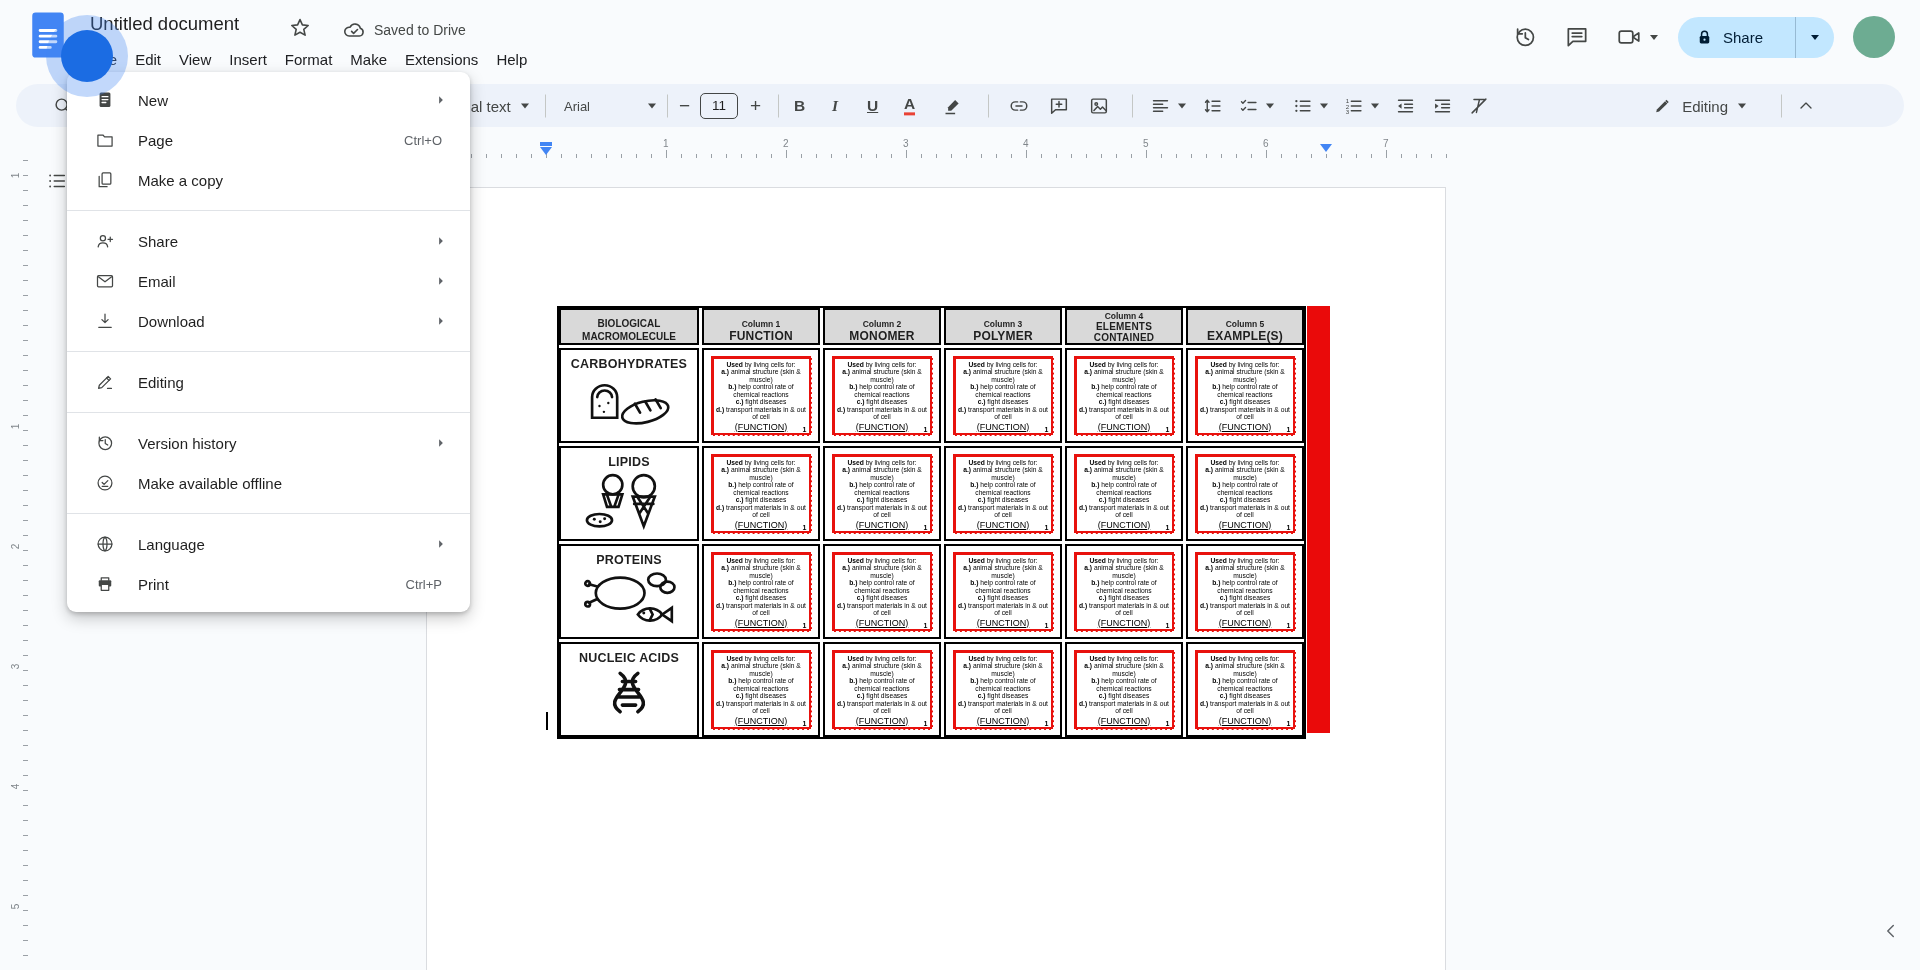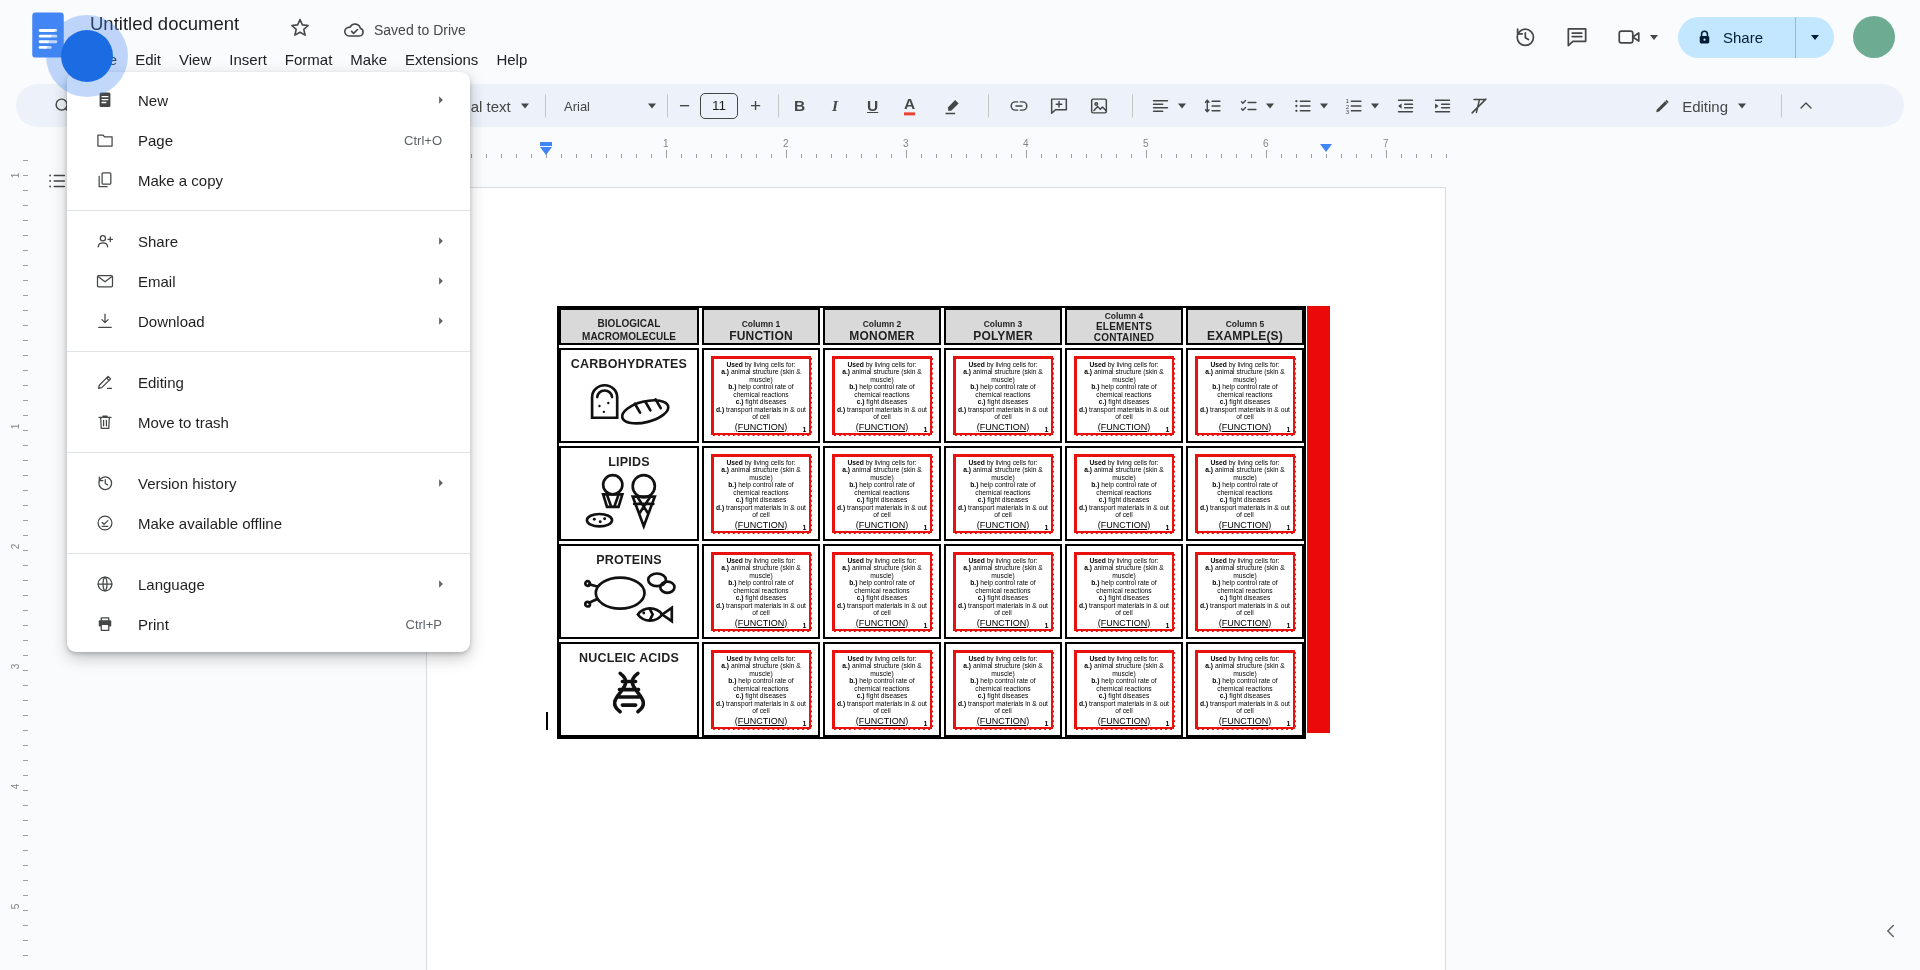--- a/index.html
+++ b/index.html
@@ -788,27 +788,20 @@
     </div>
     <div class="menu-divider"></div>
     <div class="menu-item">
       <svg class="mi-ic" width="20" height="20" viewBox="0 0 24 24">
         <path d="M4.3 19.7 l.9-3.8 L15.8 5.3 l2.9 2.9 L8.1 18.8 l-3.8.9 z"></path>
         <path d="M13.9 7.2 l2.9 2.9 M15 19.7 h4.7"></path>
       </svg>
       <span class="mi-label">Editing</span>
       <span class="mi-fill"></span>
     </div>
-    <div class="menu-item">
-      <svg class="mi-ic" width="20" height="20" viewBox="0 0 24 24">
-        <path d="M4.8 6.5 h14.4 M9.5 6.5 V4.8 h5 v1.7 M6.8 6.5 l.7 13.2 h9 l.7-13.2 M10.3 10 v6.5 M13.7 10 v6.5"></path>
-      </svg>
-      <span class="mi-label">Move to trash</span>
-      <span class="mi-fill"></span>
-    </div>
     <div class="menu-divider"></div>
     <div class="menu-item">
       <svg class="mi-ic" width="20" height="20" viewBox="0 0 24 24">
         <circle cx="12.3" cy="12.3" r="7.6"></circle>
         <path d="M5.2 4.8 v4.3 h4.3"></path>
         <path d="M12.3 8 v4.5 l3 1.9"></path>
       </svg>
       <span class="mi-label">Version history</span>
       <span class="mi-fill"></span>
       <svg class="mi-arr" width="18" height="18" viewBox="0 0 24 24">

